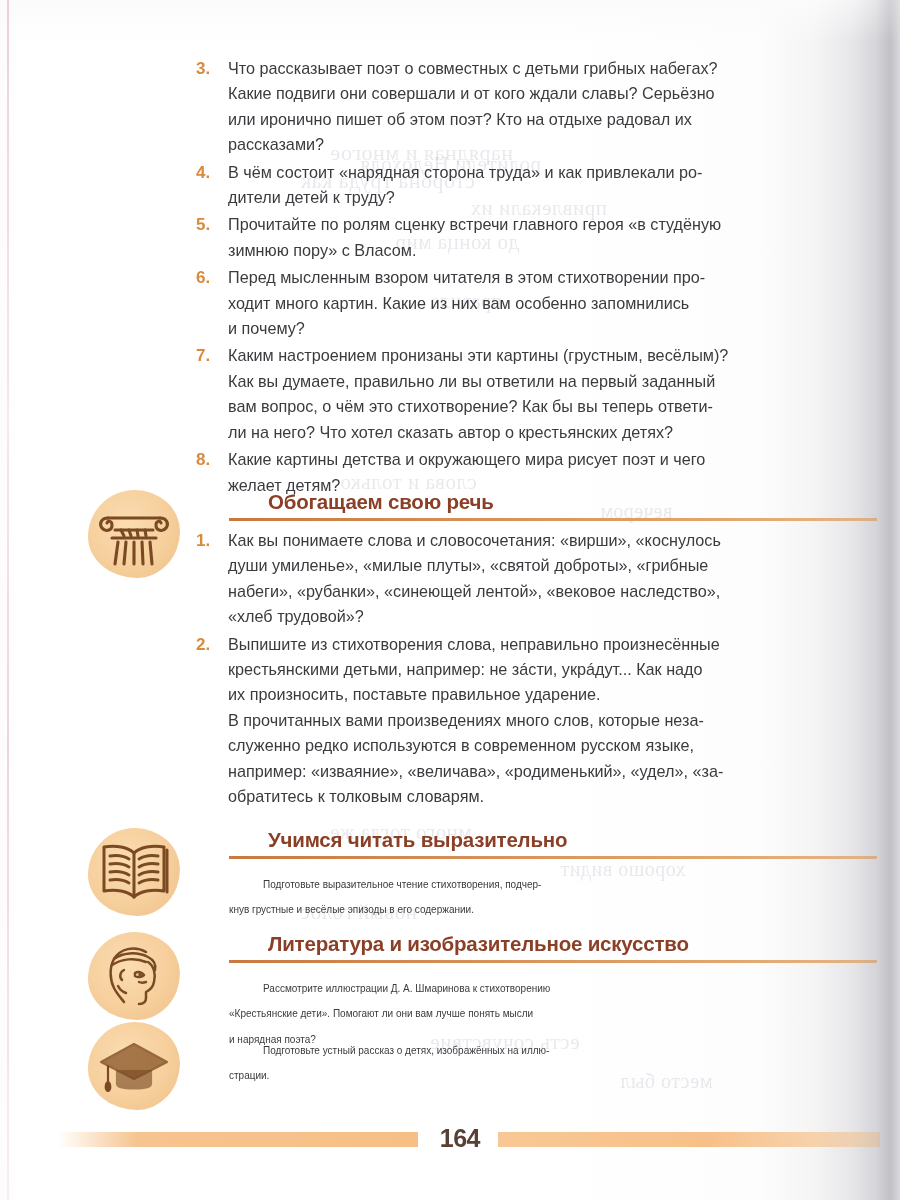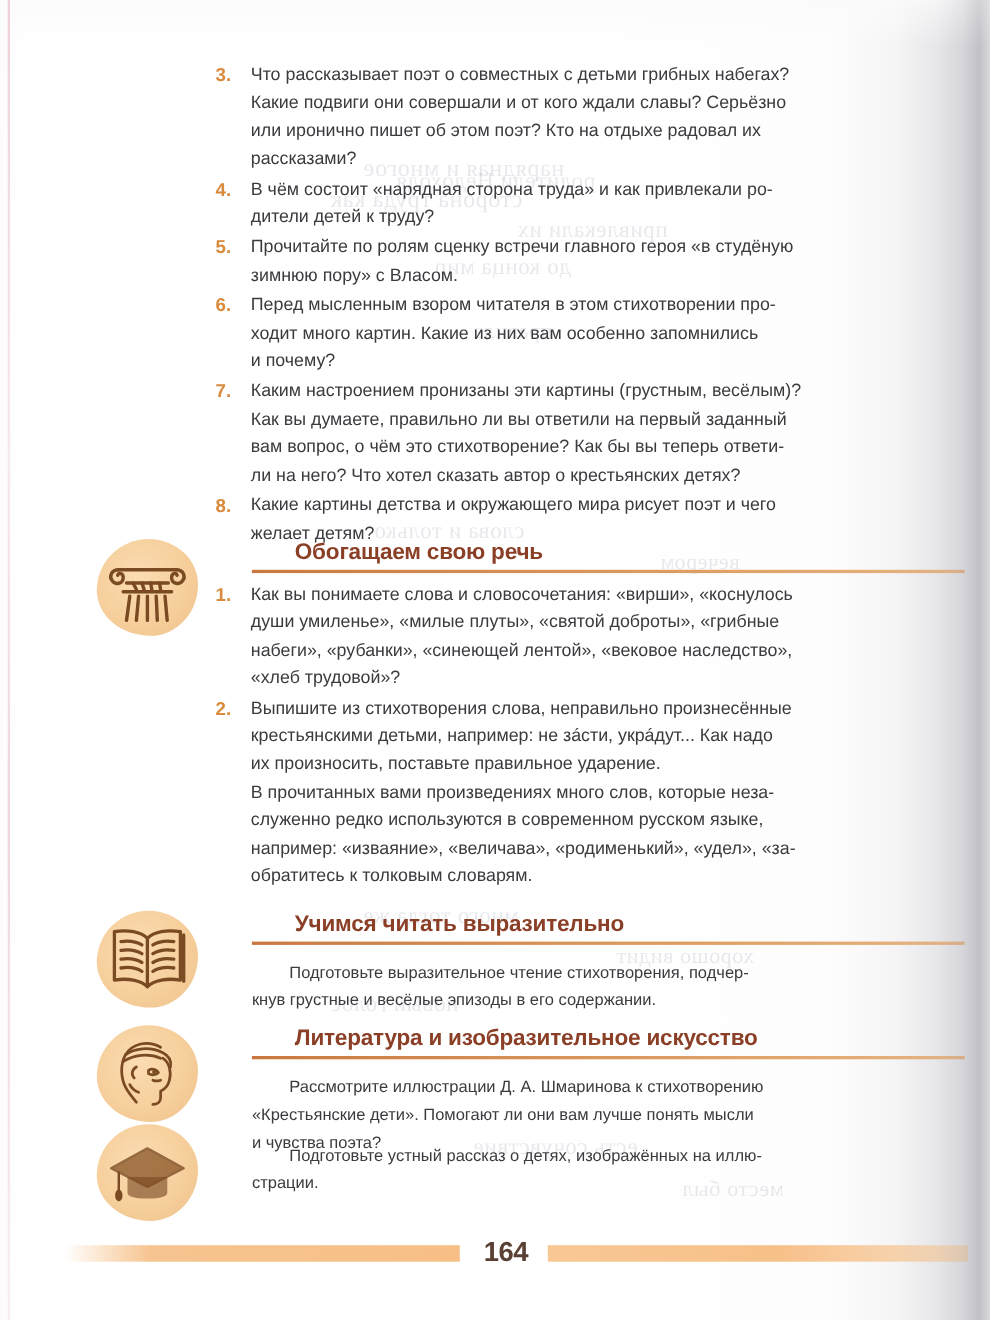--- a/index.html
+++ b/index.html
@@ -83,21 +83,21 @@
     margin-left:39px;
   }
   .sec-head .rule{
     margin-top:4px;
     height:2.6px;
     background:linear-gradient(to right,#c9793f,#e0a368 70%,#e7b584);
   }
 
   .para{
     position:absolute;left:229px;width:655px;
-    font-size:15px;line-height:25.4px;color:#3b3b3f;
+    font-size:10px;line-height:25.4px;color:#3b3b3f;
     text-align:justify;
   }
   .para .ln{display:block;white-space:nowrap;}
   .indent{display:inline-block;width:34px;}
 
   
   .ico{
     position:absolute;width:92px;height:88px;
   }
   .ico .disc{
@@ -299,21 +299,21 @@
     </div>
 
     <div class="sec-head" style="top:932px;">
       <div class="title">Литература и изобразительное искусство</div>
       <div class="rule"></div>
     </div>
 
     <div class="para" style="top:976px;">
       <span class="ln"><span class="indent"></span><span>Рассмотрите иллюстрации Д. А. Шмаринова к стихотворению</span></span>
       <span class="ln">«Крестьянские дети». Помогают ли они вам лучше понять мысли</span>
-      <span class="ln">и чувства поэта?</span>
+      <span class="ln">и нарядная поэта?</span>
     </div>
 
     <div class="ico" style="left:88px;top:1022px;">
       <div class="disc"></div>
       <svg viewBox="0 0 92 88">
         <g stroke="#7a4a23" stroke-width="2.2" stroke-linejoin="round">
           <path d="M46 22 L79 40 L46 57 L13 40 Z" fill="#8d5a2c" opacity=".78"></path>
           <path d="M29 48 L29 62 C29 68 63 68 63 62 L63 48" fill="#7a4a23" opacity=".62"></path>
           <path d="M20 44 L20 60" fill="none" stroke-linecap="round"></path>
           <path d="M20 60 C17 62 17 68 20 69 C23 68 23 62 20 60 Z" fill="#7a4a23"></path>

